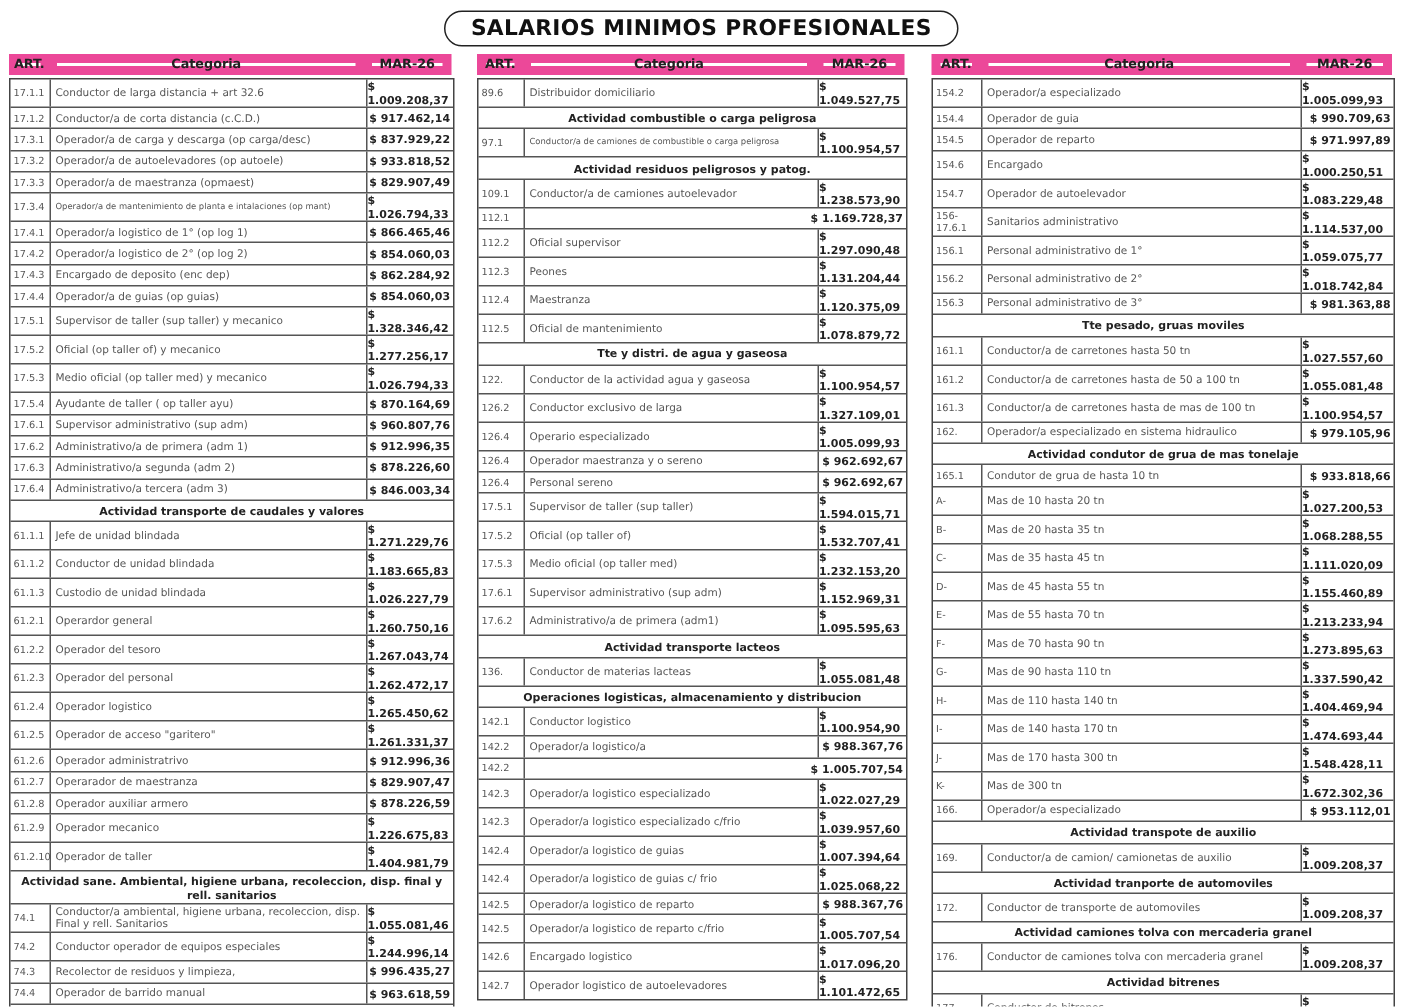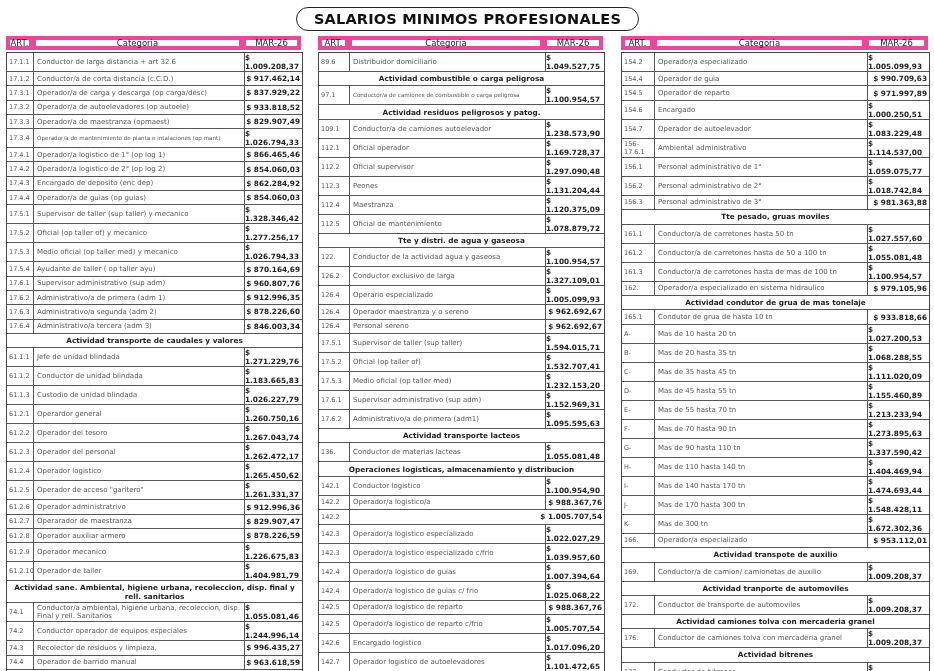--- a/index.html
+++ b/index.html
@@ -16,21 +16,21 @@
     color: #111; letter-spacing: 0.2px;
   }
 
   .tbl { position: absolute; top: 36px; }
   .tbl-left { left: 6px; width: 297px; }
   .tbl-mid { left: 318px; width: 287px; }
   .tbl-right { left: 621px; width: 309px; }
 
   .hdr { display: flex; height: 14px; margin-bottom: 2px; }
   .hdr > div {
-    border: 4px solid #ec4899; font-size: 8.5px; font-weight: normal; color: #222;
+    border: 6px solid #ec4899; font-size: 8.5px; font-weight: bold; color: #222;
     display: flex; align-items: center; justify-content: center; margin-right: -1px;
   }
 
   .body { border: 1px solid #444; }
   .row { display: flex; border-bottom: 1px solid #555; min-height: 14.6px; }
   .row:last-child { border-bottom: none; }
   .c-art {
     font-size: 6.5px; color: #555; padding-left: 2px; display: flex; align-items: center;
     border-right: 1px solid #555;
   }
@@ -274,21 +274,20 @@
         <div class="c-val w-val">$  1.100.954,57</div>
       </div>
       <div class="sec">Actividad residuos peligrosos y patog.</div>
       <div class="row">
         <div class="c-art w-art">109.1</div>
         <div class="c-cat w-cat">Conductor/a de camiones autoelevador</div>
         <div class="c-val w-val">$  1.238.573,90</div>
       </div>
       <div class="row">
         <div class="c-art w-art">112.1</div>
-        <div class="c-cat w-cat">Oficial operador</div>
         <div class="c-val w-val">$  1.169.728,37</div>
       </div>
       <div class="row">
         <div class="c-art w-art">112.2</div>
         <div class="c-cat w-cat">Oficial supervisor</div>
         <div class="c-val w-val">$  1.297.090,48</div>
       </div>
       <div class="row">
         <div class="c-art w-art">112.3</div>
         <div class="c-cat w-cat">Peones</div>
@@ -446,21 +445,21 @@
         <div class="c-cat w-cat">Encargado</div>
         <div class="c-val w-val">$  1.000.250,51</div>
       </div>
       <div class="row">
         <div class="c-art w-art">154.7</div>
         <div class="c-cat w-cat">Operador de autoelevador</div>
         <div class="c-val w-val">$  1.083.229,48</div>
       </div>
       <div class="row">
         <div class="c-art w-art">156-17.6.1</div>
-        <div class="c-cat w-cat">Ambiental administrativo</div>
+        <div class="c-cat w-cat">Sanitarios administrativo</div>
         <div class="c-val w-val">$  1.114.537,00</div>
       </div>
       <div class="row">
         <div class="c-art w-art">156.1</div>
         <div class="c-cat w-cat">Personal administrativo de 1°</div>
         <div class="c-val w-val">$  1.059.075,77</div>
       </div>
       <div class="row">
         <div class="c-art w-art">156.2</div>
         <div class="c-cat w-cat">Personal administrativo de 2°</div>

